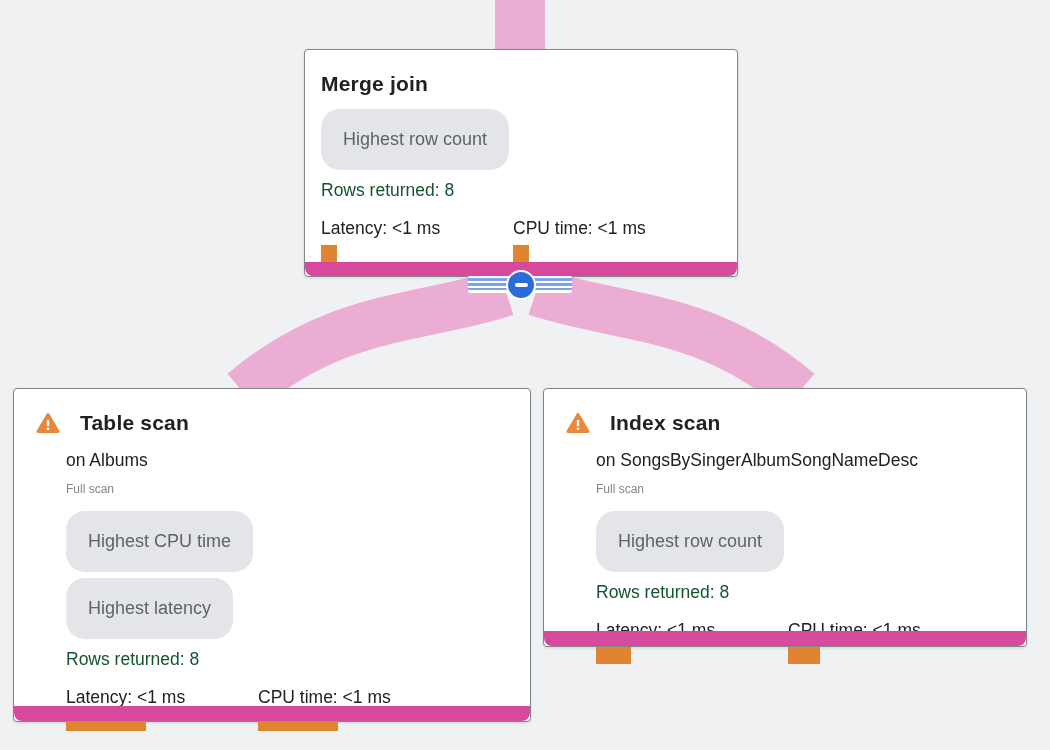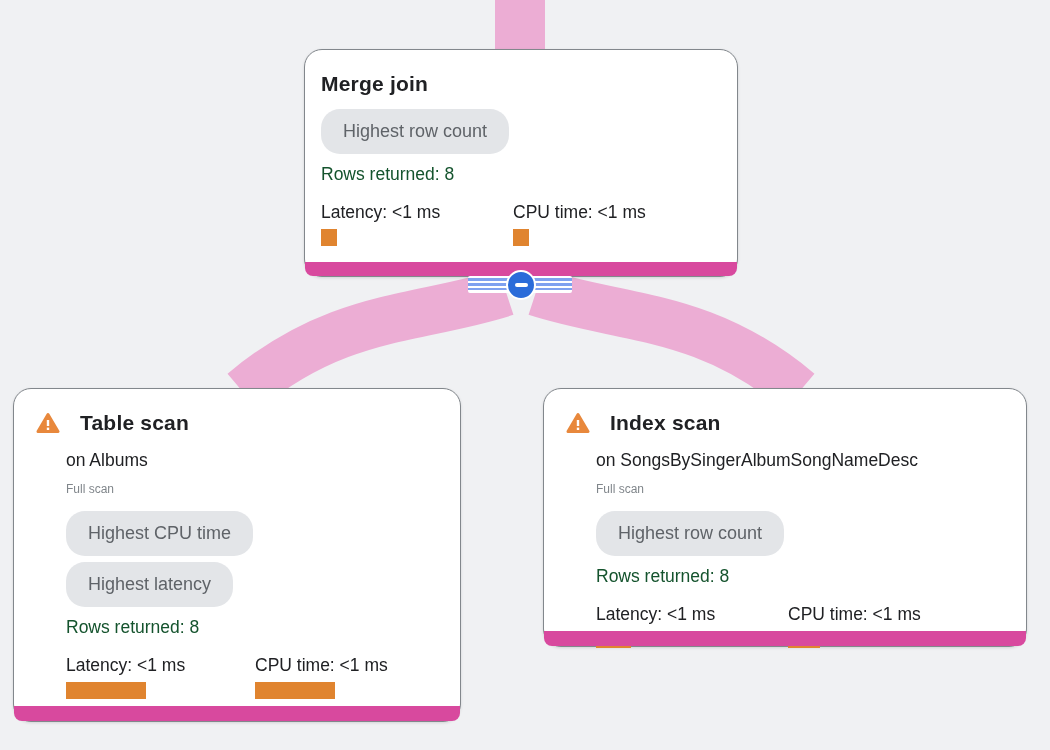--- a/index.html
+++ b/index.html
@@ -10,28 +10,28 @@
     font-family:"Liberation Sans","DejaVu Sans",sans-serif;
     overflow:hidden;
   }
   .edges{position:absolute;left:0;top:0;z-index:0;}
 
   
   .card{
     position:absolute;
     background:#ffffff;
     border:1px solid #82878c;
-    border-radius:18px;
+    border-radius:4px;
     box-shadow:0 1px 3px rgba(0,0,0,.12);
     z-index:2;
     box-sizing:border-box;
     cursor:pointer;
   }
   .card-merge{left:304px;top:49px;width:434px;height:228px;}
-  .card-table{left:13px;top:388px;width:448px;height:334px;}
+  .card-table{left:13px;top:388px;width:518px;height:334px;}
   .card-index{left:543px;top:388px;width:484px;height:259px;}
 
   .accent-bar{
     position:absolute;left:0;right:0;bottom:0;height:14px;
     background:#d8499e;
     border-radius:0 0 8px 8px;
   }
   .card-table .accent-bar,.card-index .accent-bar{height:15px;}
 
   .card-body{padding:13px 16px 0 16px;}
@@ -43,21 +43,21 @@
     letter-spacing:.2px;
   }
   .indent{margin-left:30px;}
   .node-target{font-size:17.5px;color:#202124;line-height:24px;margin-top:11px;}
   .node-scan-type{font-size:12px;color:#80868b;line-height:24px;margin-top:5px;}
 
   .badge{
     display:inline-block;
     background:#e3e5e8;color:#5f6368;
     font-size:18px;line-height:37px;height:37px;
-    padding:4px 22px;border-radius:19px;
+    padding:12px 22px;border-radius:19px;
     margin-top:9px;margin-right:6px;
     white-space:nowrap;
   }
   .card-merge .badge{margin-top:11px;}
   .badge-stack .badge{display:table;margin-top:6px;}
   .badge-stack .badge:first-child{margin-top:10px;}
 
   .rows-returned{font-size:17.5px;color:#14532d;line-height:25px;margin-top:8px;}
 
   .metrics{display:flex;margin-top:13px;}

